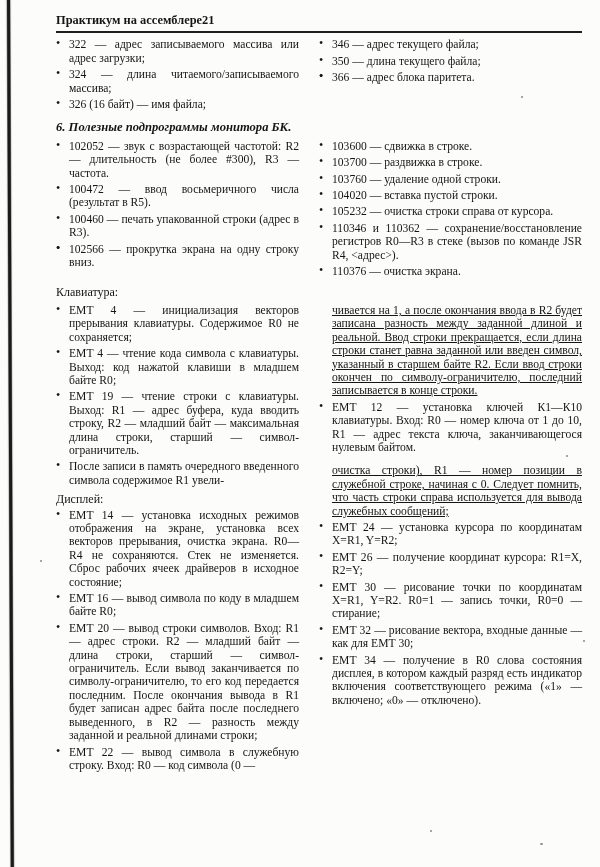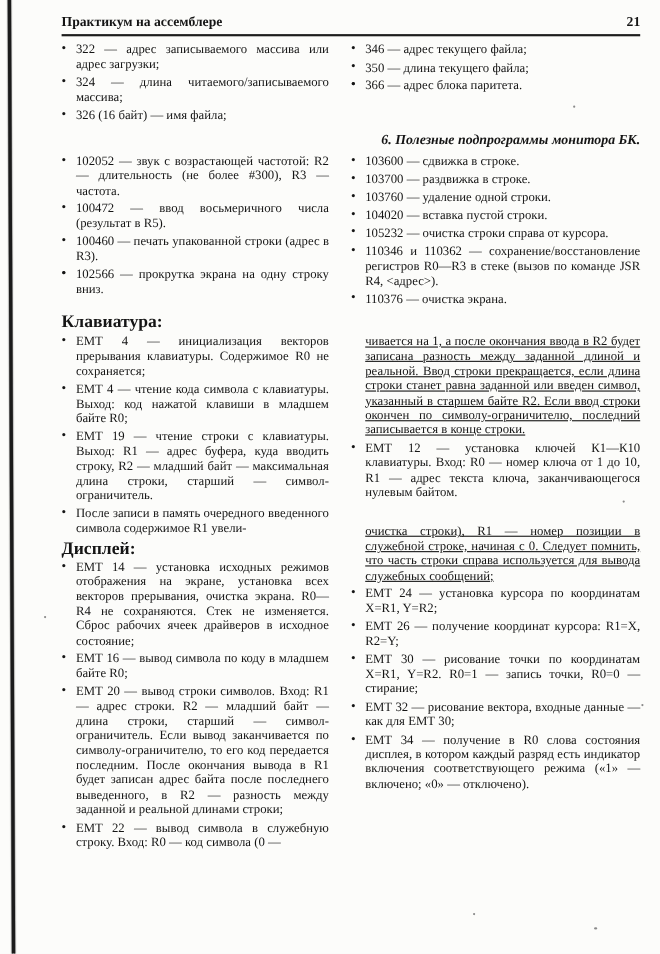--- a/index.html
+++ b/index.html
@@ -10,35 +10,35 @@
     font-size:11.6px;line-height:13.4px;
   }
   .binding{
     position:absolute;left:7px;top:-6px;width:3px;height:880px;
     background:#1b1b1b;border-radius:2px;
     transform:rotate(-0.25deg);transform-origin:top center;
     box-shadow:0 0 1px 0.5px rgba(30,30,30,.55);
   }
   .speck{position:absolute;background:#8a8a8a;border-radius:50%;}
   .content{position:absolute;left:56px;top:14px;width:526px;}
-  .header{display:flex;justify-content:space-between;align-items:baseline;
+  .header{display:flex;align-items:baseline;
     font-weight:bold;font-size:12.4px;}
   .rule{border-top:2px solid #1d1d1d;margin-top:4px;}
   .cols{display:flex;gap:20px;margin-top:5px;}
   .col-l{flex:0 0 243px;width:243px;}
   .col-r{flex:0 0 263px;width:263px;}
   .li{position:relative;padding-left:13px;text-align:justify;margin-bottom:3px;}
   .bullet{position:absolute;left:0;top:-1px;font-size:12px;}
   .sec-heading{font-weight:bold;font-style:italic;font-size:12.6px;
-    margin-top:7px;margin-bottom:1px;text-align:right;}
+    margin-top:7px;margin-bottom:1px;}
   .intro{margin:4px 0 3px 0;text-align:justify;text-indent:18px;}
-  .sub-label{font-weight:bold;font-size:16px;margin-top:4px;}
+  .sub-label{font-weight:normal;font-size:12px;margin-top:4px;}
   .sub-label.inner{margin-top:6px;margin-bottom:2px;}
   .cont{padding-left:13px;text-align:justify;margin-bottom:3px;text-decoration:underline;}
-  .cont.after-gap{margin-top:22px;}
+  .cont.after-gap{margin-top:10px;}
 </style>
 </head>
 <body>
 
 <div class="page">
   <div class="binding"></div>
   <div class="speck" style="left:521px;top:96px;width:2px;height:2px;"></div>
   <div class="speck" style="left:566px;top:455px;width:2px;height:2px;"></div>
   <div class="speck" style="left:583px;top:640px;width:2px;height:2px;"></div>
   <div class="speck" style="left:430px;top:830px;width:2px;height:2px;"></div>

